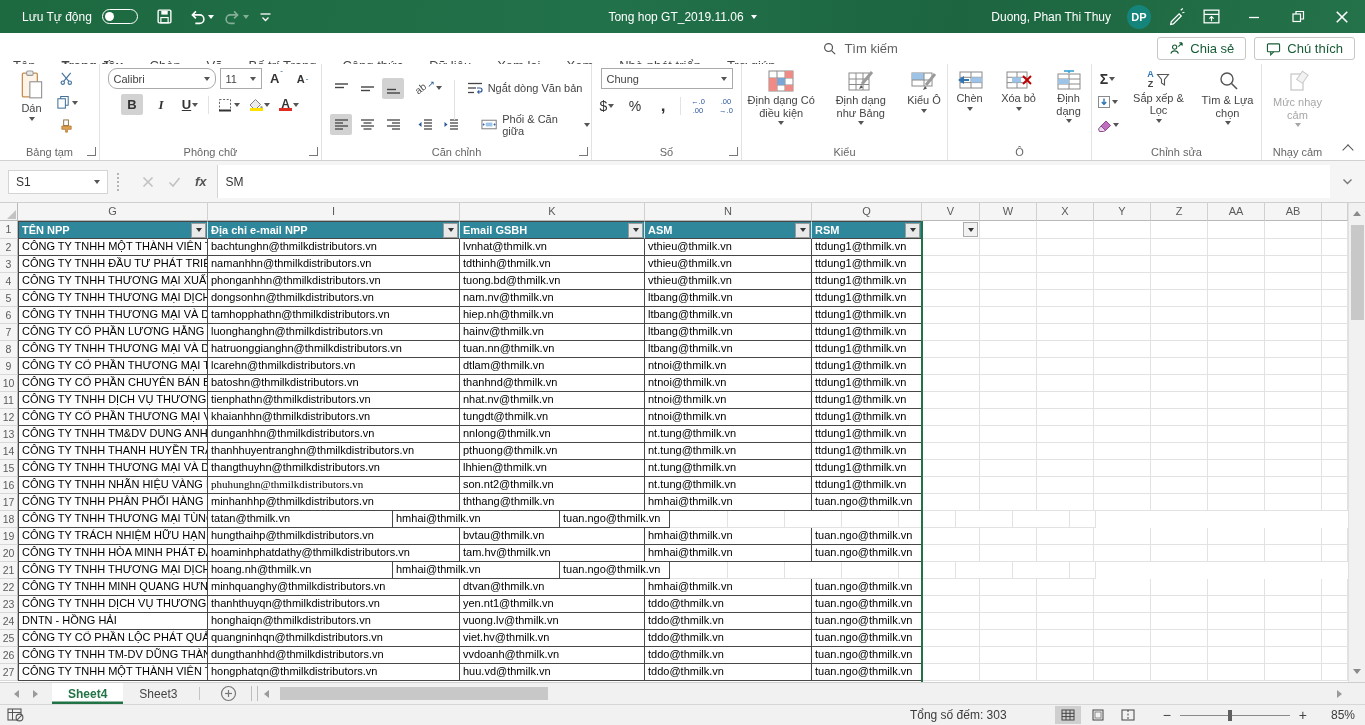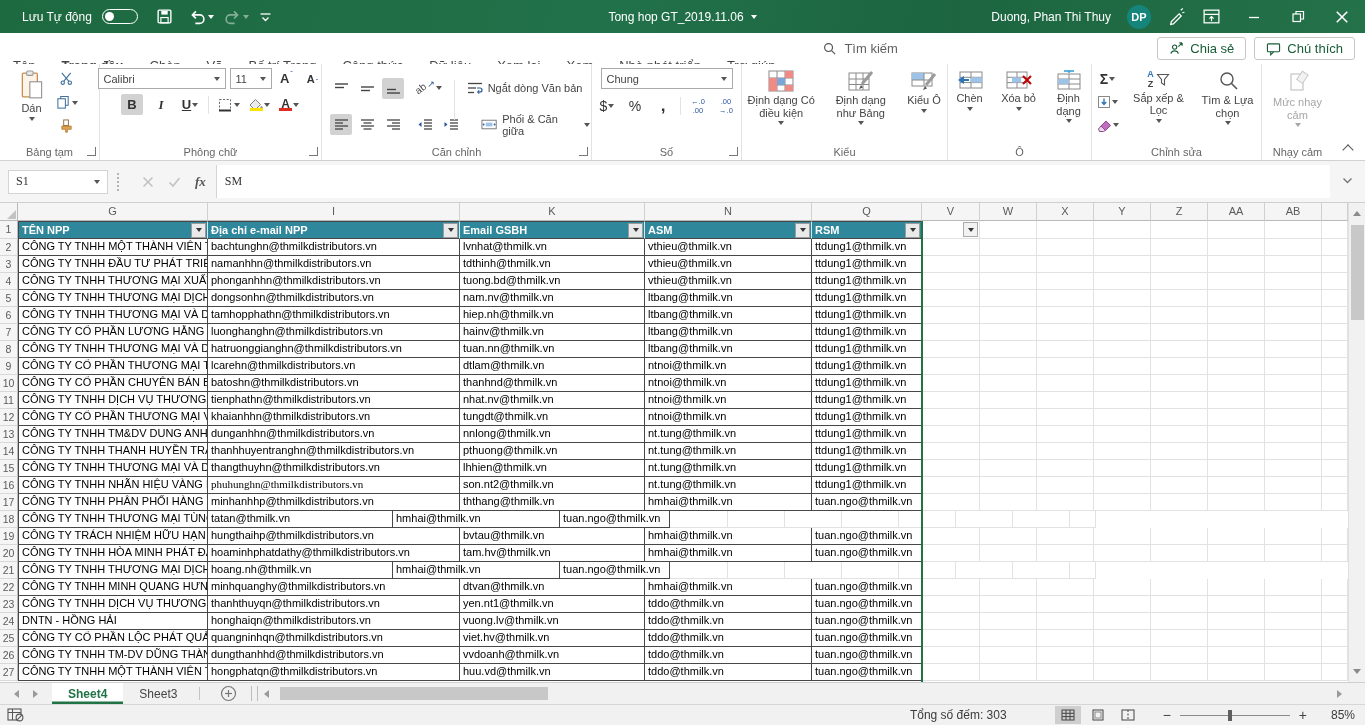--- a/index.html
+++ b/index.html
@@ -41,21 +41,21 @@
   .ubar{text-decoration:underline;}
   .redbar{display:inline-block;width:13px;height:3px;background:#E02B20;margin-top:-2px;}
   .ylbar{display:inline-block;width:13px;height:3px;background:#FFE100;margin-top:-2px;}
   .stack{display:inline-flex;flex-direction:column;align-items:center;line-height:1;}
   .dec{font-size:7.5px;line-height:1.2;color:#2b579a;text-align:center;white-space:pre;}
   .ori{display:inline-block;transform:rotate(-38deg);font-size:10px;color:#444;}
   .mini-col{display:flex;flex-direction:column;justify-content:flex-start;gap:3px;padding:0 3px;}
   .disabledtxt{color:#a6a6a6;}
   .ribbon-collapse{position:absolute;right:13px;bottom:6px;width:7px;height:7px;border-left:1.6px solid #555;border-top:1.6px solid #555;transform:rotate(45deg);}
   
-  .fbar{position:absolute;top:161px;left:0;width:100%;height:42px;background:#f5f5f5;border-bottom:1px solid #cfcfcf;display:flex;align-items:center;box-sizing:border-box;font-size:12px;font-family:Liberation Serif, serif;}
+  .fbar{position:absolute;top:161px;left:0;width:100%;height:42px;background:#f5f5f5;border-bottom:1px solid #cfcfcf;display:flex;align-items:center;box-sizing:border-box;font-size:12px;}
   .fname{margin-left:8px;width:100px;height:24px;background:#fff;border:1px solid #d4d4d4;display:flex;align-items:center;justify-content:space-between;padding:0 7px;box-sizing:border-box;}
   .dots{width:4px;height:18px;border-left:2px dotted #b5b5b5;margin:0 9px;}
   .fbtns{display:flex;align-items:center;gap:14px;padding:0 10px;}
   .fx{font-style:italic;font-weight:bold;color:#555;font-size:13px;}
   .ffield{flex:1;align-self:stretch;background:#fff;border-left:1px solid #d4d4d4;display:flex;align-items:center;padding-left:8px;margin:4px 0;}
   .fexp{margin:0 12px;}
   
   .grid{position:absolute;top:203px;left:0;width:1348px;height:479px;overflow:hidden;background:#fff;}
   .grow{display:flex;height:17px;}
   .grow.colhead,.grow.r1{height:18px;}
@@ -265,21 +265,21 @@
           </span>
         </span>
       </div>
       <span class="glabel">Bảng tạm</span>
       <span class="dlg"></span>
     </div>
 
     <div class="rgroup" style="width:222px;">
       <div class="rcontent" style="flex-direction:column;align-items:center;gap:5px;">
         <div style="display:flex;align-items:center;gap:4px;">
-          <span class="selbox" style="width:128px;">
+          <span class="selbox" style="width:108px;border-radius:9px;">
             <span>Calibri</span>
               <span class="chev"></span>
           </span>
           <span class="selbox" style="width:42px;">
             <span>11</span>
               <span class="chev"></span>
           </span>
           <span class="smallbtn">
               <span class="glyph">A</span>
               <span style="font-size:8px;color:#2b579a;position:relative;top:-5px;">ˆ</span>

